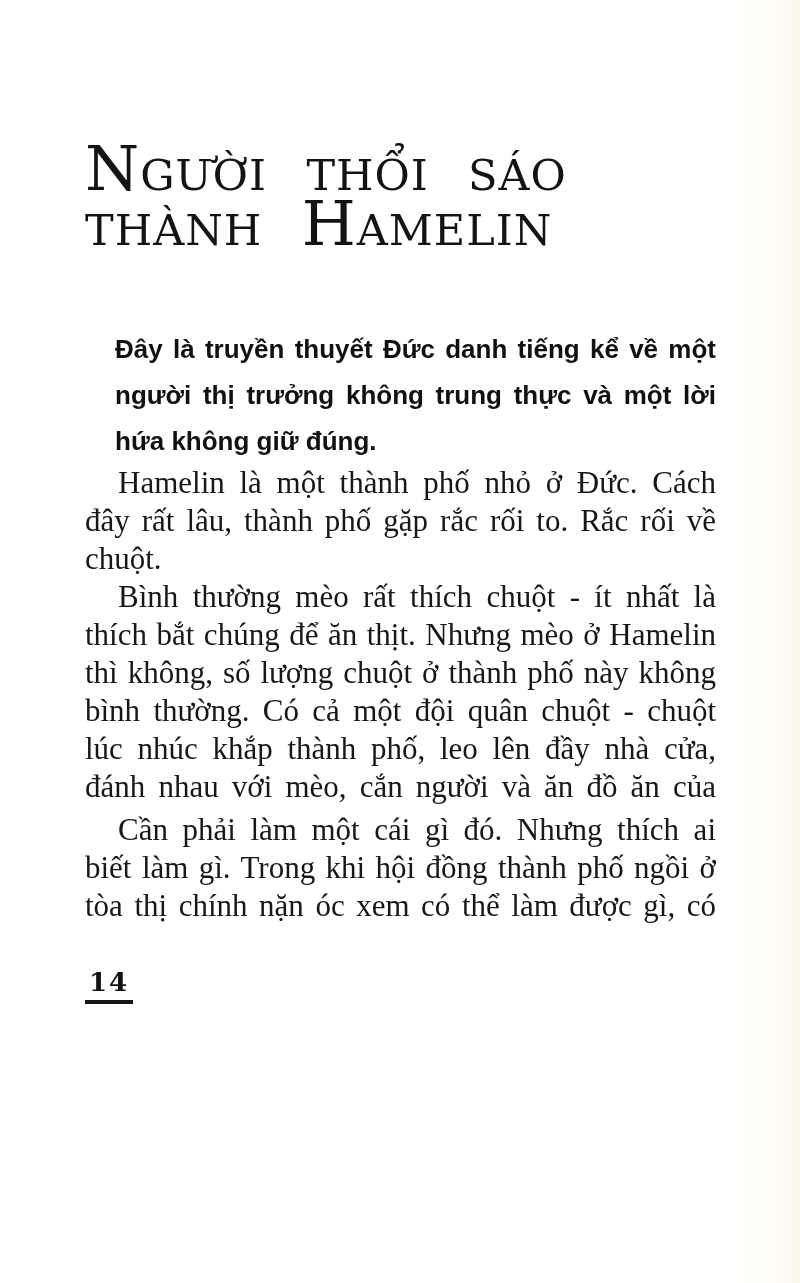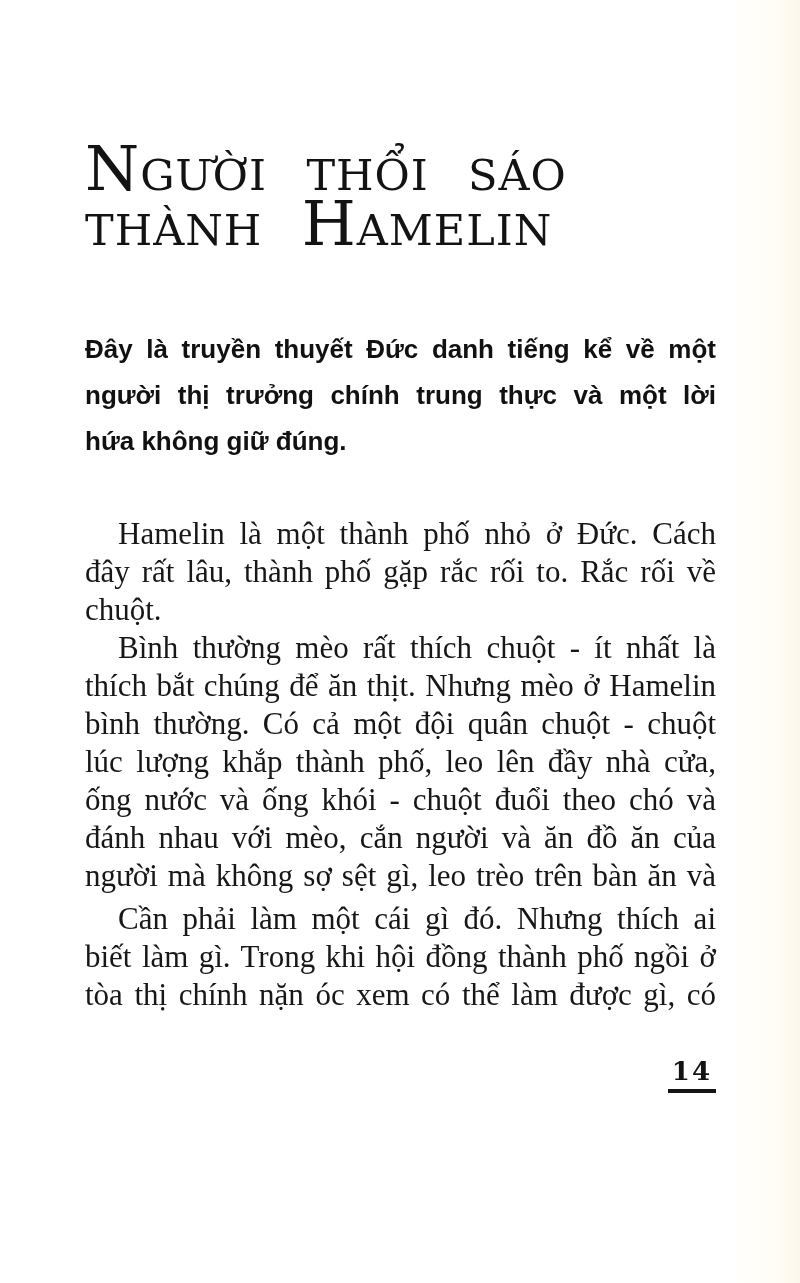--- a/index.html
+++ b/index.html
@@ -35,49 +35,50 @@
   .title .tline { display: block; }
 
   
   .lede {
     margin-top: 75px;
     font-family: "Liberation Sans", sans-serif;
     font-weight: bold;
     font-size: 26px;
     line-height: 46px;
     color: #111111;
+    margin-left: 30px;
   }
 
   
   .para {
     margin: 0;
     font-family: "Liberation Serif", serif;
     font-size: 31px;
     line-height: 38px;
     color: #171717;
   }
-  .para-1 { margin-top: 51px; }
+  .para-1 { }
   .para-2 { }
   .para-3 { margin-top: 5px; }
 
   .line {
     display: block;
     text-align: justify;
     text-align-last: justify;
   }
   .line.first { text-indent: 33px; }
   .line.short {
     text-align: left;
     text-align-last: left;
   }
 
   
   .folio-wrap {
     margin-top: 44px;
-    text-align: right;
+    text-align: left;
   }
   .folio {
     display: inline-block;
     font-family: "DejaVu Serif", serif;
     font-weight: bold;
     font-size: 26px;
     line-height: 1;
     letter-spacing: 2px;
     padding: 0 4px 5px 4px;
     border-bottom: 4px solid #151515;
@@ -90,38 +91,37 @@
 <div class="page">
   <div class="content">
 
     <h1 class="title">
       <span class="tline">Người thổi sáo</span>
       <span class="tline">thành Hamelin</span>
     </h1>
 
     <div class="lede">
       <span class="line">Đây là truyền thuyết Đức danh tiếng kể về một</span>
-      <span class="line">người thị trưởng chính trung thực và một lời</span>
+      <span class="line">người thị trưởng không trung thực và một lời</span>
       <span class="line short">hứa không giữ đúng.</span>
     </div>
 
     <p class="para para-1">
       <span class="line first">Hamelin là một thành phố nhỏ ở Đức. Cách</span>
       <span class="line">đây rất lâu, thành phố gặp rắc rối to. Rắc rối về</span>
       <span class="line short">chuột.</span>
     </p>
 
     <p class="para para-2">
       <span class="line first">Bình thường mèo rất thích chuột - ít nhất là</span>
       <span class="line">thích bắt chúng để ăn thịt. Nhưng mèo ở Hamelin</span>
+      <span class="line">thì không, số lượng chuột ở thành phố này không</span>
       <span class="line">bình thường. Có cả một đội quân chuột - chuột</span>
-      <span class="line">lúc lượng khắp thành phố, leo lên đầy nhà cửa,</span>
-      <span class="line">ống nước và ống khói - chuột đuổi theo chó và</span>
+      <span class="line">lúc nhúc khắp thành phố, leo lên đầy nhà cửa,</span>
       <span class="line">đánh nhau với mèo, cắn người và ăn đồ ăn của</span>
-      <span class="line">người mà không sợ sệt gì, leo trèo trên bàn ăn và</span>
     </p>
 
     <p class="para para-3">
       <span class="line first">Cần phải làm một cái gì đó. Nhưng thích ai</span>
       <span class="line">biết làm gì. Trong khi hội đồng thành phố ngồi ở</span>
       <span class="line">tòa thị chính nặn óc xem có thể làm được gì, có</span>
     </p>
 
     <div class="folio-wrap">
       <span class="folio">14</span>

